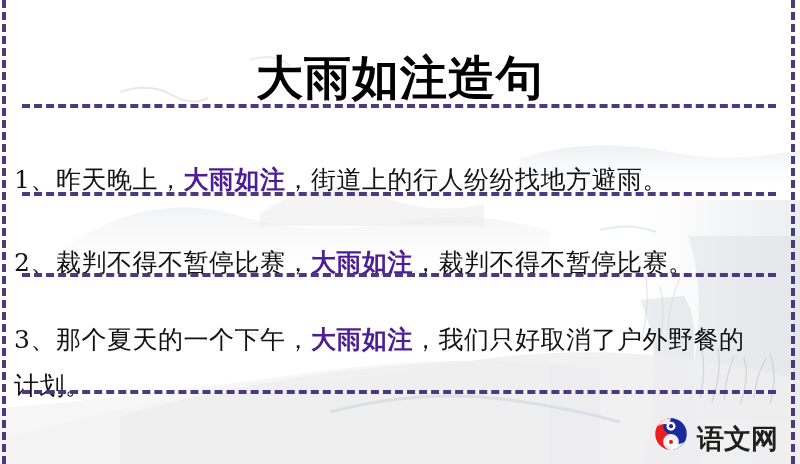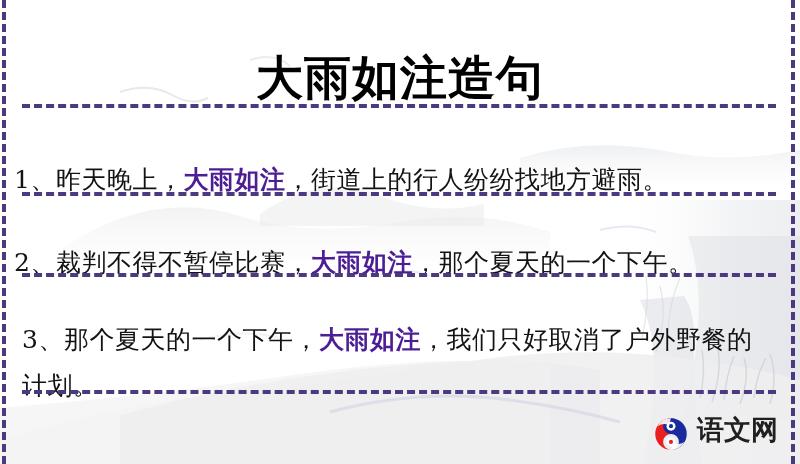--- a/index.html
+++ b/index.html
@@ -93,35 +93,35 @@
     right: 36px;
     font-family: "DejaVu Serif", "Liberation Serif", serif;
     font-size: 25px;
     line-height: 46px;
     color: #131313;
     letter-spacing: 0.5px;
     text-align: left;
   }
   .sentence.s1 { top: 132px; }
   .sentence.s2 { top: 215px; }
-  .sentence.s3 { top: 292px; margin-left: 8px; }
+  .sentence.s3 { top: 292px; }
 
   .idiom {
     color: #4c1d95;
     font-weight: bold;
   }
 
   
   .logo {
     position: absolute;
     right: 22px;
     bottom: 12px;
     z-index: 4;
     display: flex;
-    align-items: flex-start;
+    align-items: flex-end;
     gap: 8px;
   }
   .logo-mark {
     width: 36px;
     height: 36px;
     flex: 0 0 36px;
   }
   .logo-mark svg { display: block; width: 36px; height: 36px; }
   .logo-text {
     font-family: "DejaVu Sans", "Liberation Sans", sans-serif;
@@ -204,21 +204,21 @@
 
     <div class="divider d1"></div>
 
     <p class="sentence s1">
       <span>1、</span><span>昨天晚上，</span><span class="idiom">大雨如注</span><span>，街道上的行人纷纷找地方避雨。</span>
     </p>
 
     <div class="divider d2"></div>
 
     <p class="sentence s2">
-      <span>2、</span><span>裁判不得不暂停比赛，</span><span class="idiom">大雨如注</span><span>，那个夏天的一个下午。</span>
+      <span>2、</span><span>裁判不得不暂停比赛，</span><span class="idiom">大雨如注</span><span>，裁判不得不暂停比赛。</span>
     </p>
 
     <div class="divider d3"></div>
 
     <p class="sentence s3">
       <span>3、</span><span>那个夏天的一个下午，</span><span class="idiom">大雨如注</span><span>，我们只好取消了户外野餐的计划。</span>
     </p>
 
     <div class="divider d4"></div>
 

